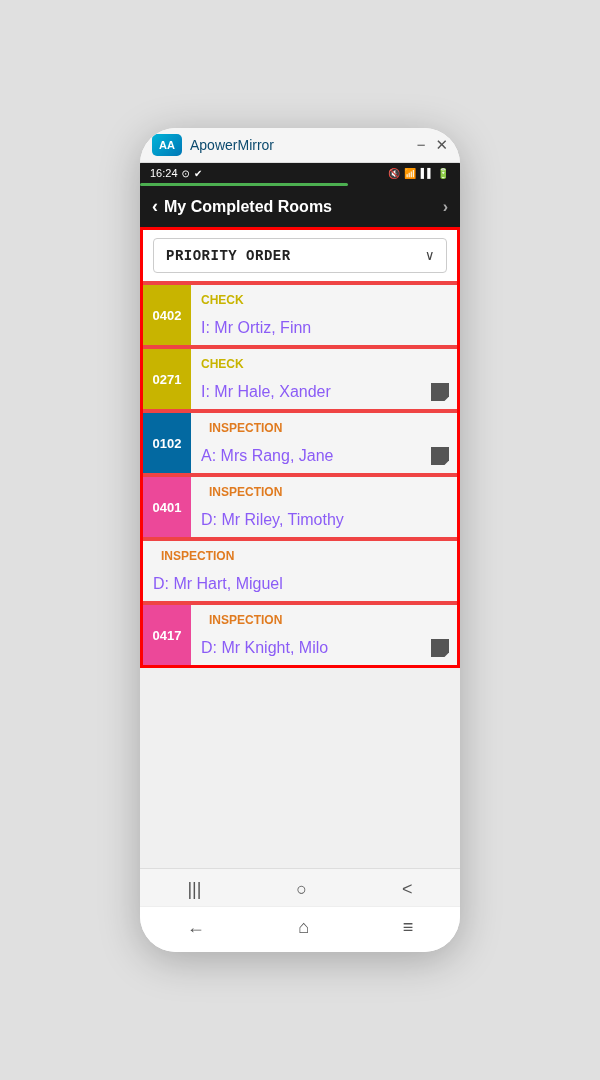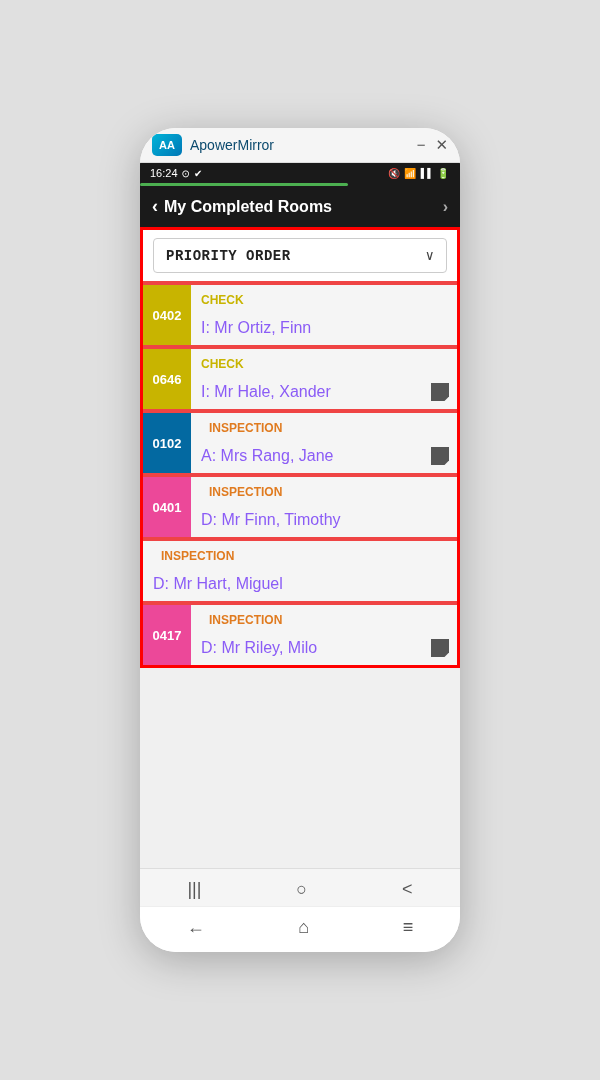--- a/index.html
+++ b/index.html
@@ -286,21 +286,21 @@
           <span>0402</span>
         </div>
         <div class="room-details">
           <span class="room-type check">CHECK</span>
           <span class="room-guest">I: Mr Ortiz, Finn</span>
         </div>
       </div>
 
       <div class="room-row">
         <div class="room-number yellow">
-          <span>0646</span>
+          <span>0271</span>
         </div>
         <div class="room-details">
           <span class="room-type check">CHECK</span>
           <span class="room-guest">I: Mr Hale, Xander</span>
         </div>
         <div class="room-icon">
           <div class="note-icon"></div>
         </div>
       </div>
 
@@ -316,38 +316,38 @@
           <div class="note-icon"></div>
         </div>
       </div>
 
       <div class="room-row">
         <div class="room-number orange">
           <span>0401</span>
         </div>
         <div class="room-details">
           <span class="room-type inspection">INSPECTION</span>
-          <span class="room-guest">D: Mr Finn, Timothy</span>
+          <span class="room-guest">D: Mr Riley, Timothy</span>
         </div>
       </div>
 
       <div class="room-row">
         <div class="room-details">
           <span class="room-type inspection">INSPECTION</span>
           <span class="room-guest">D: Mr Hart, Miguel</span>
         </div>
       </div>
 
       <div class="room-row">
         <div class="room-number orange">
           <span>0417</span>
         </div>
         <div class="room-details">
           <span class="room-type inspection">INSPECTION</span>
-          <span class="room-guest">D: Mr Riley, Milo</span>
+          <span class="room-guest">D: Mr Knight, Milo</span>
         </div>
         <div class="room-icon">
           <div class="note-icon"></div>
         </div>
       </div>
 
     </div>
   </div>
 
   <div class="empty-space"></div>

